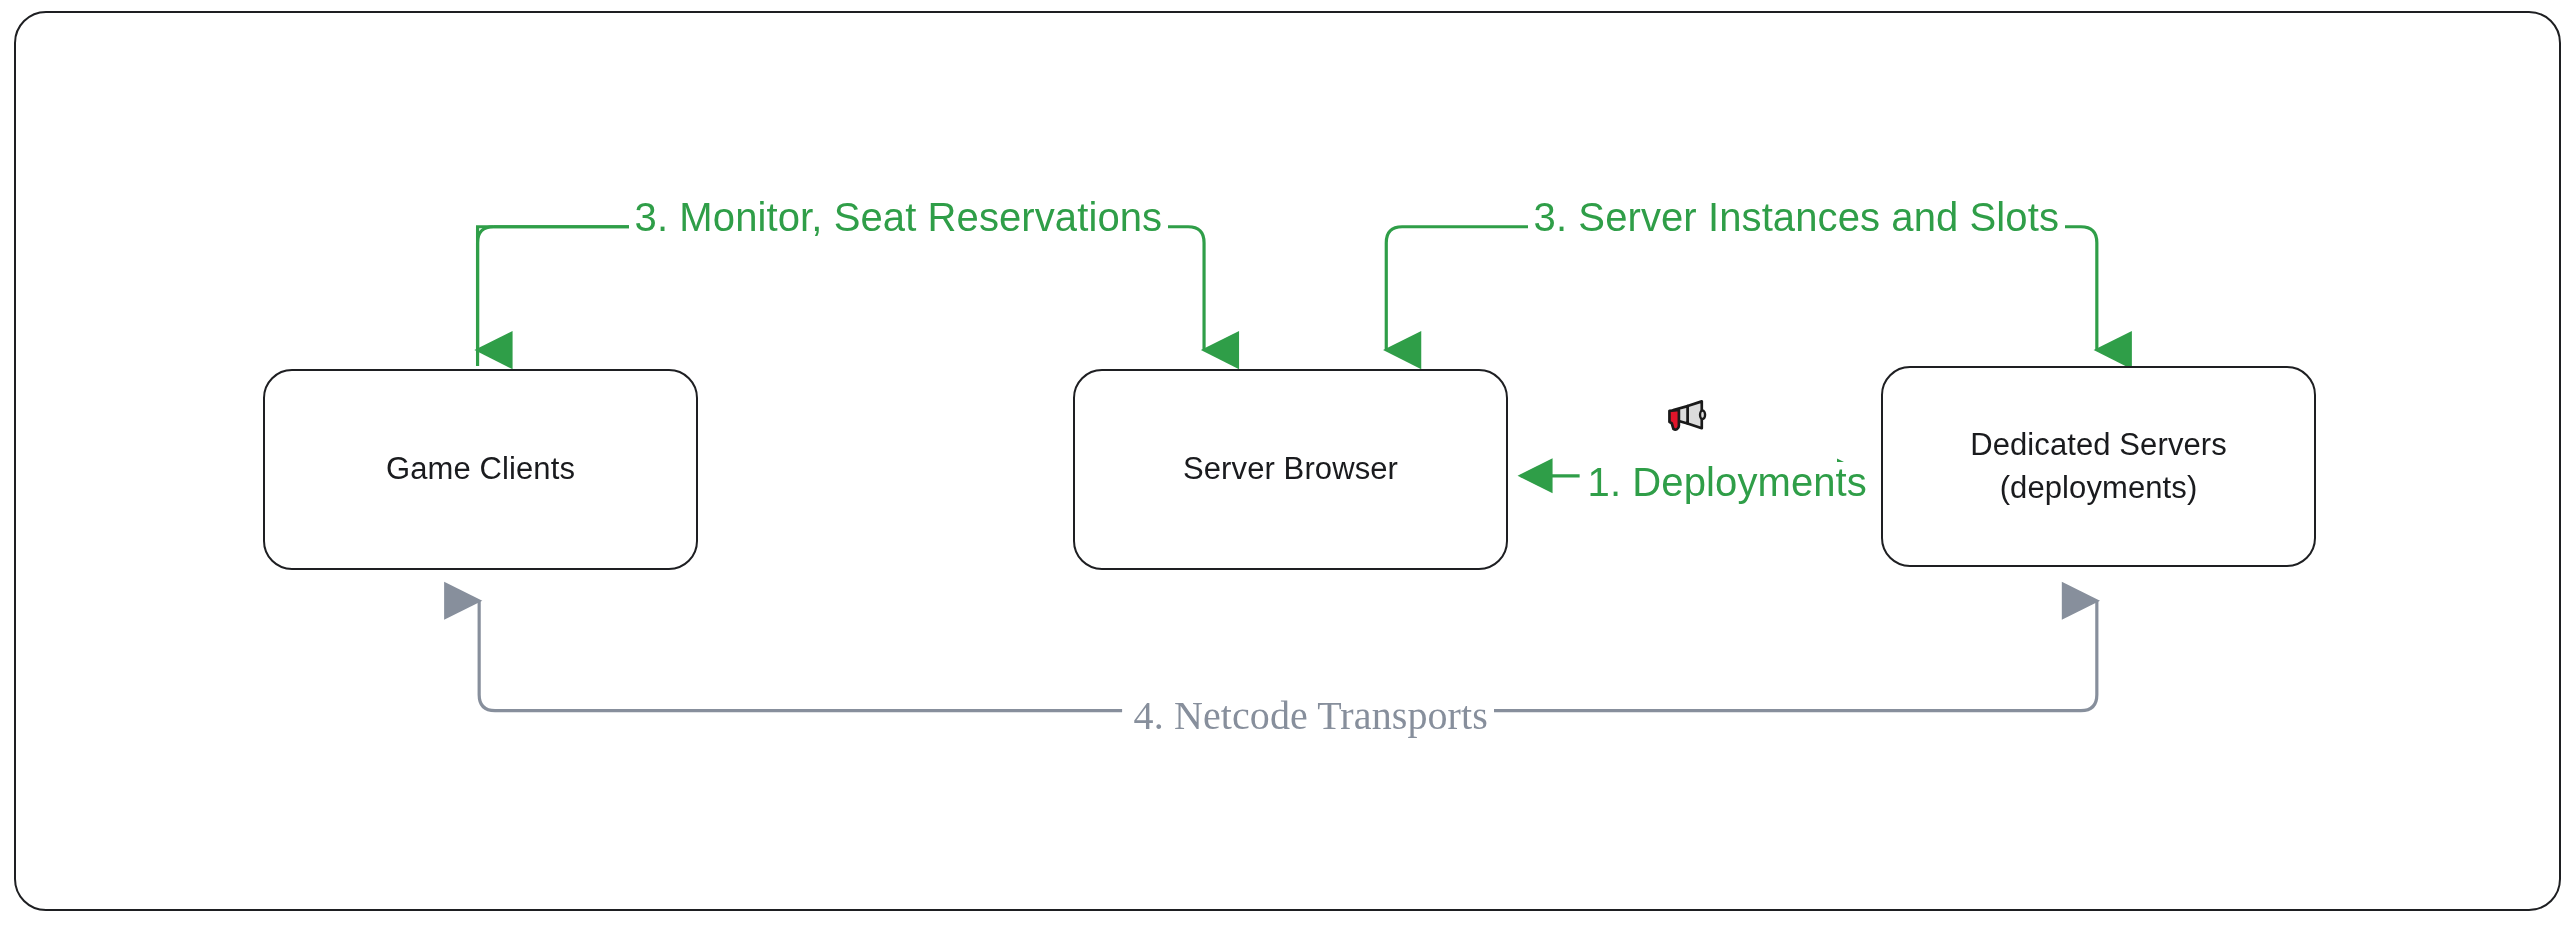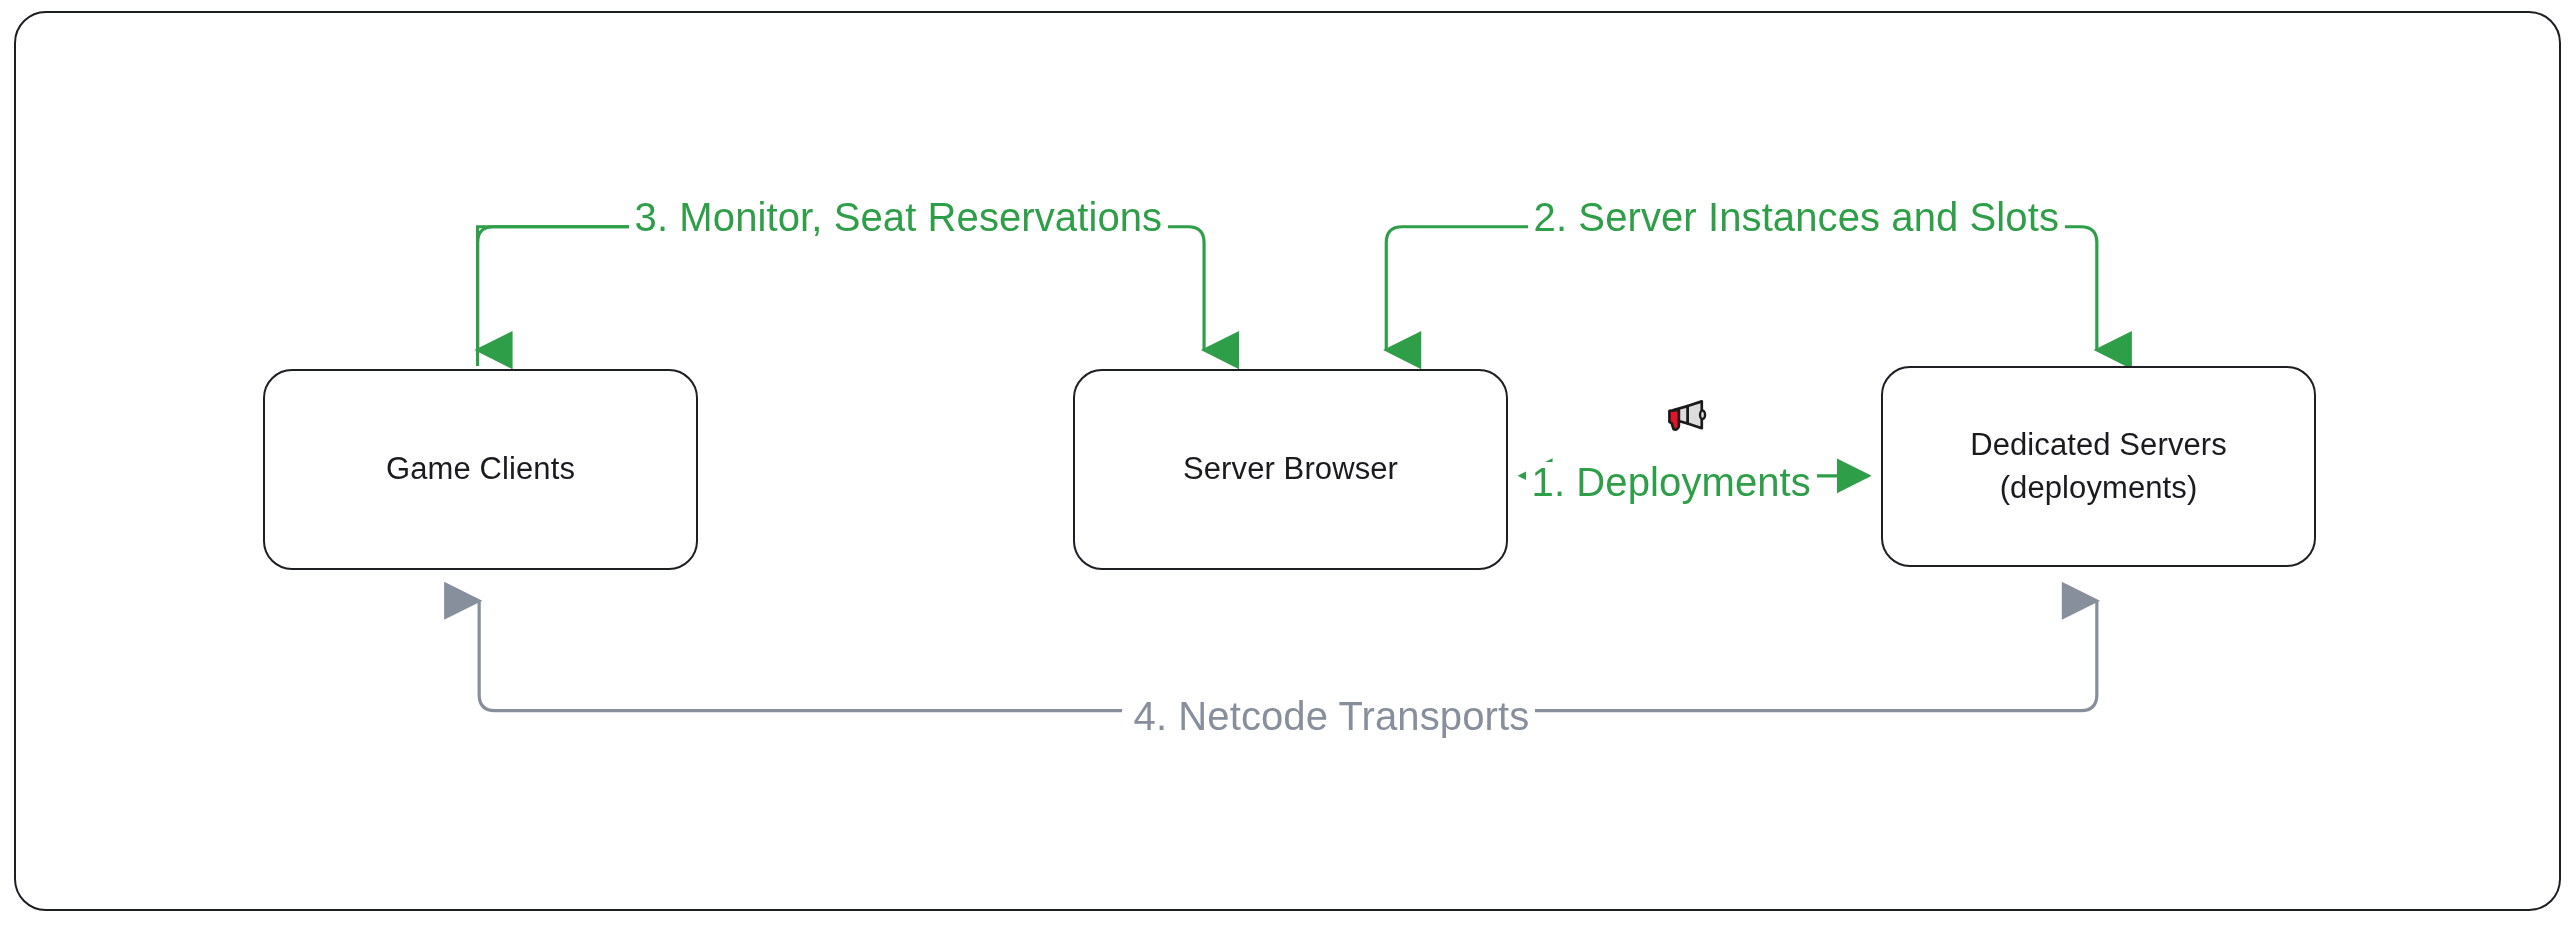--- a/index.html
+++ b/index.html
@@ -76,32 +76,32 @@
   .edge-label {
     position: absolute;
     font-size: 40px;
     letter-spacing: 0.1px;
     white-space: nowrap;
     background: #ffffff;
     padding: 0 5.6px;
     line-height: 1;
   }
   .edge-label.green { color: #2f9e48; }
-  .edge-label.gray  { color: #878f9c; }
+  .edge-label.gray  { color: #878f9c; font-family: Liberation Serif, serif; }
 
   #label-3 {
     left: 629px;
     top: 197px;
   }
   #label-2 {
     left: 1528px;
     top: 197px;
   }
   #label-1 {
-    left: 1526px;
+    left: 1582px;
     top: 462px;
   }
   #label-4 {
     left: 1128px;
     top: 696px;
   }
   #megaphone-icon {
     position: absolute;
     left: 1663px;
     top: 399px;
@@ -163,21 +163,21 @@
     <span class="node-label">Game Clients</span>
   </div>
 
   <div class="node" id="node-dedicated-servers">
     <span class="node-label">Dedicated Servers
 (deployments)</span>
   </div>
 
   <div class="edge-label green" id="label-3">3. Monitor, Seat Reservations</div>
 
-  <div class="edge-label green" id="label-2">2. Server Instances and Slots</div>
+  <div class="edge-label green" id="label-2">3. Server Instances and Slots</div>
 
   <div class="edge-label green" id="label-1">1. Deployments</div>
 
   <div class="edge-label gray" id="label-4">4. Netcode Transports</div>
 
   <svg id="megaphone-icon" viewBox="0 0 58 52" xmlns="http://www.w3.org/2000/svg">
     <path d="M31 9 L49 3 L49 37 L31 31 Z" fill="#dcdcdc" stroke="#1a1a1a" stroke-width="3.4" stroke-linejoin="round"></path>
     <path d="M13 14 L31 9 L31 31 L13 26 Z" fill="#dcdcdc" stroke="#1a1a1a" stroke-width="3.4" stroke-linejoin="round"></path>
     <path d="M8 15 L20 14 L20 34 C20 38 16 40 13 38 L11 31 L8 29 Z" fill="#e0152a" stroke="#1a1a1a" stroke-width="3.4" stroke-linejoin="round"></path>
     <ellipse cx="50" cy="20" rx="3.2" ry="5.4" fill="#dcdcdc" stroke="#1a1a1a" stroke-width="3"></ellipse>

